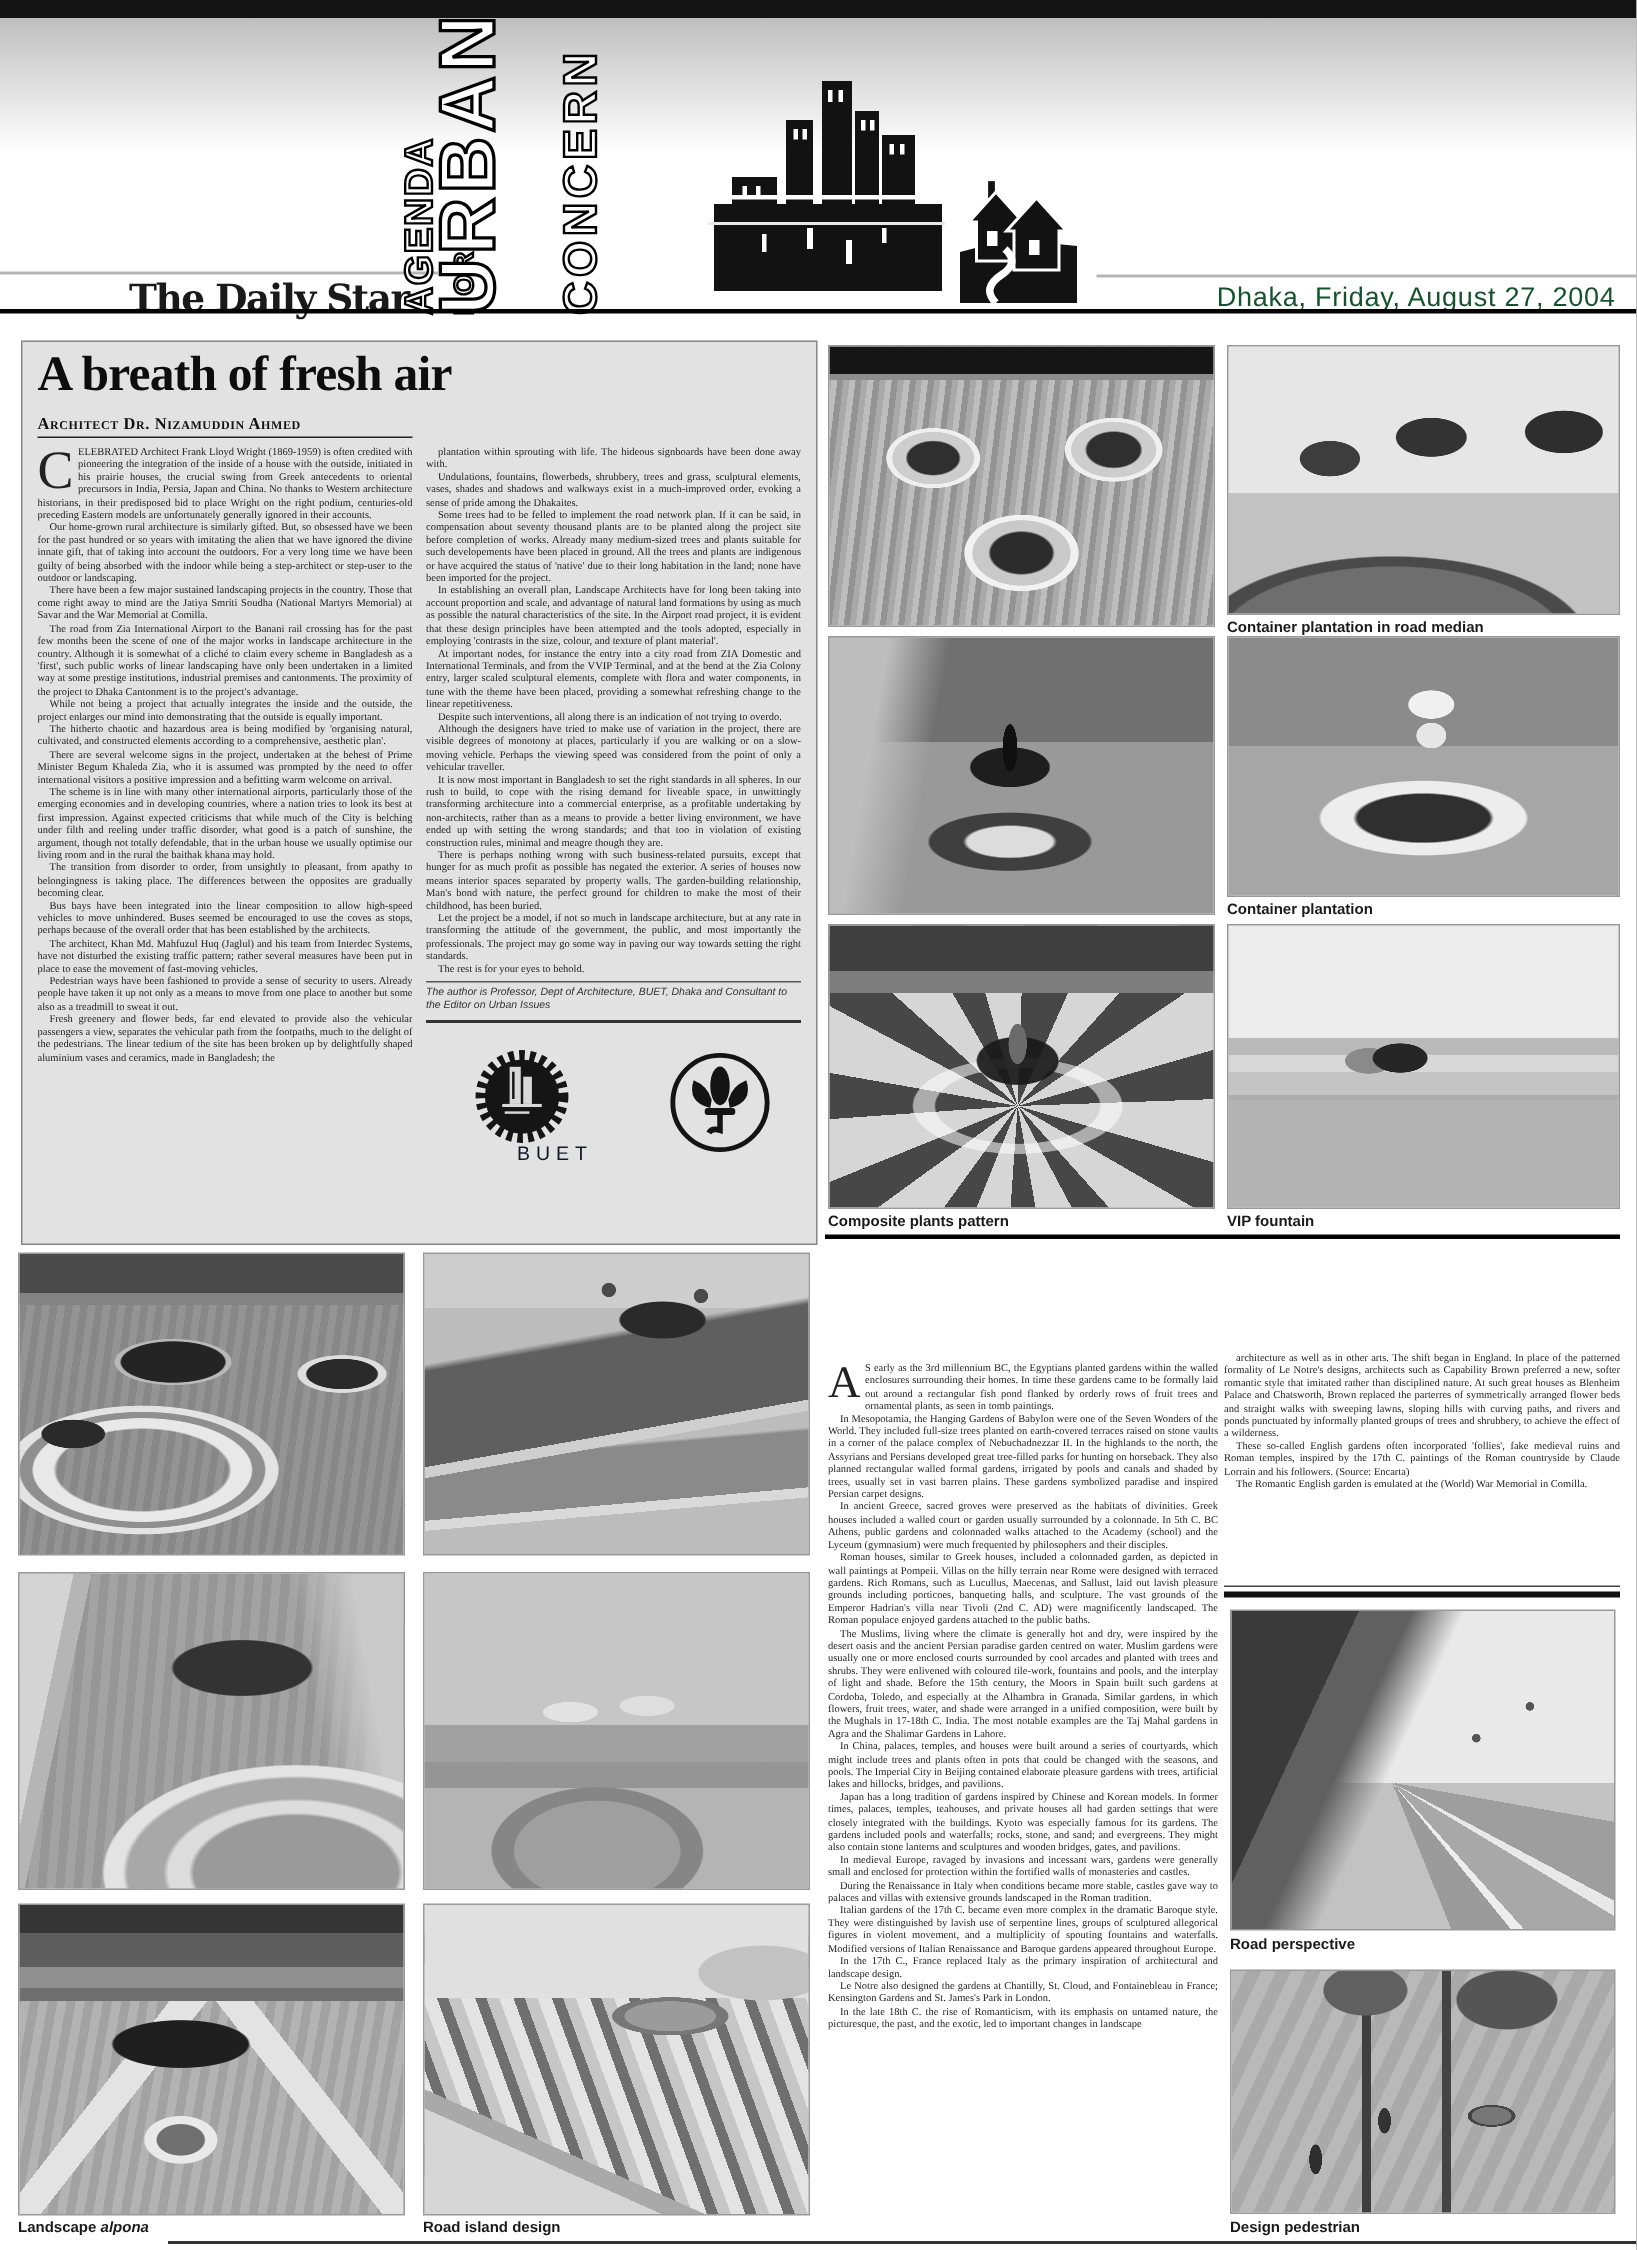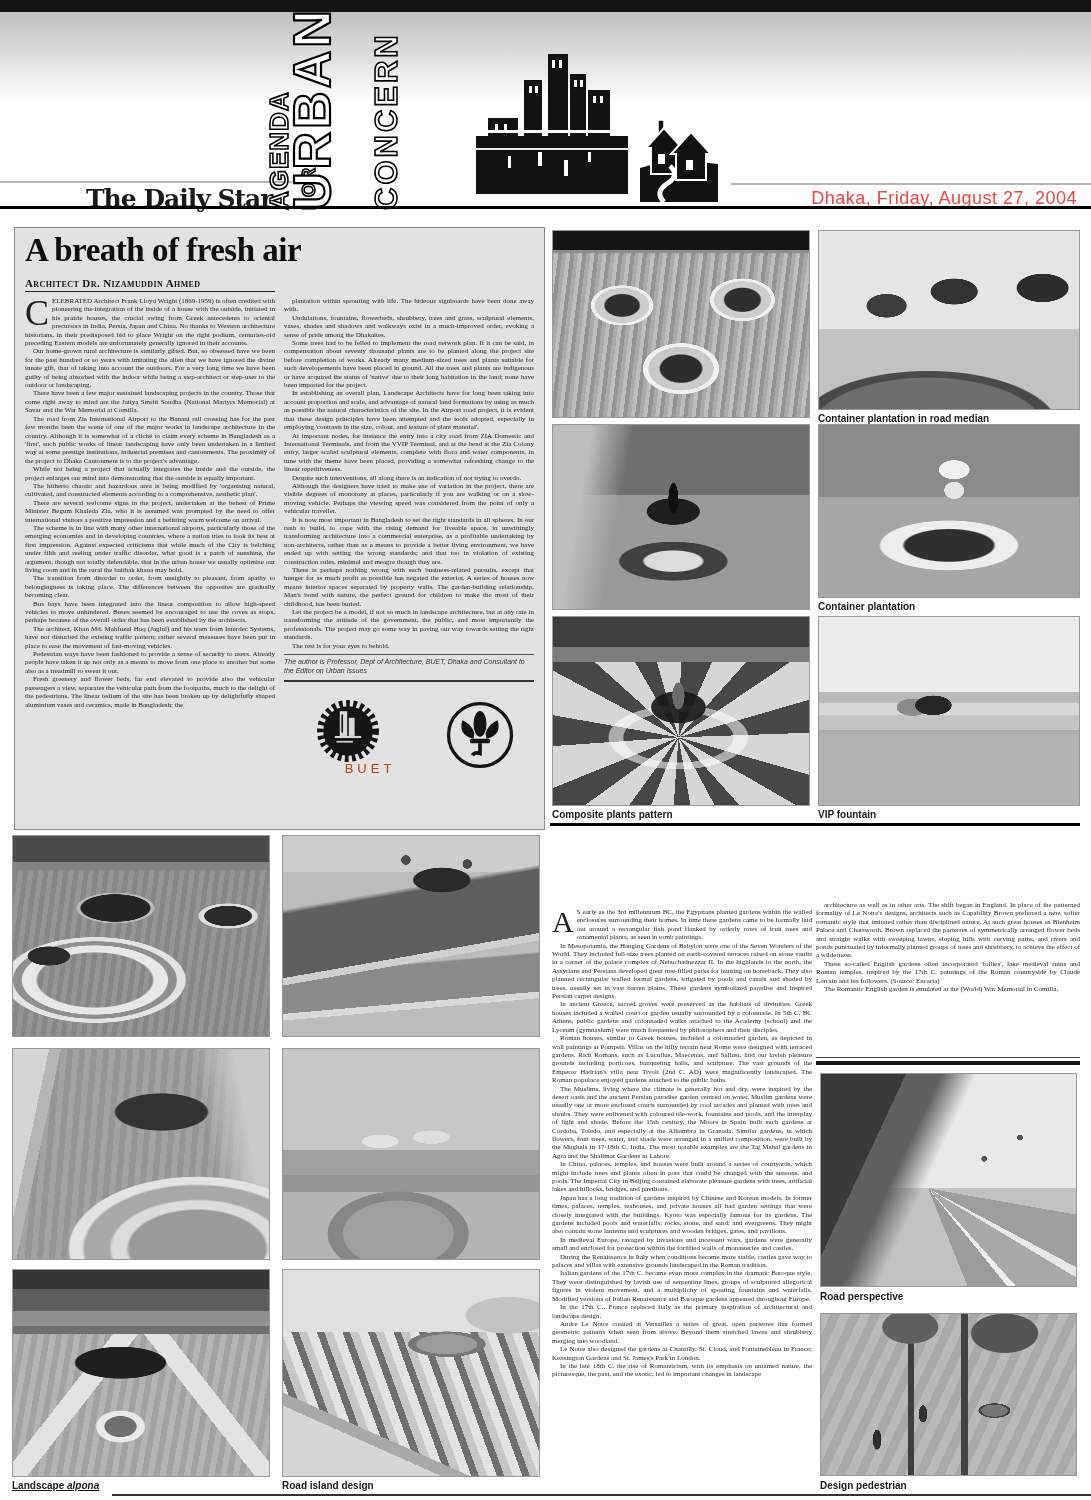--- a/index.html
+++ b/index.html
@@ -8,21 +8,21 @@
   
   .topbar{position:absolute;left:0;top:0;width:1091px;height:12px;background:#141414;}
   .topgrad{position:absolute;left:0;top:12px;width:1091px;height:90px;
            background:linear-gradient(180deg,#bfbfbf,#ffffff);}
   .masthead{position:absolute;left:86px;top:184px;font-family:"DejaVu Serif",serif;
             font-weight:bold;font-size:25px;letter-spacing:-1px;color:#1a1a1a;}
   .rule-thin-left{position:absolute;left:0;top:181px;width:292px;height:2px;background:#b5b5b5;}
   .rule-thin-right{position:absolute;left:731px;top:183px;width:360px;height:2px;background:#b5b5b5;}
   .rule-thick{position:absolute;left:0;top:206px;width:1091px;height:3px;background:#000;}
   .dateline{position:absolute;right:14px;top:188px;font-family:"Liberation Sans",sans-serif;
-            font-size:18px;letter-spacing:.5px;color:#ef4444;}
+            font-size:18px;letter-spacing:.5px;color:#14532d;}
   .vw{position:absolute;transform-origin:0 100%;transform:rotate(-90deg);white-space:nowrap;
       font-family:"Liberation Sans",sans-serif;font-weight:bold;color:#fff;
       -webkit-text-stroke:1.6px #000;}
   .vw1{left:292px;top:184px;height:26px;line-height:26px;font-size:26px;letter-spacing:1px;}
   .vw2{left:318px;top:192px;height:18px;line-height:18px;font-size:18px;letter-spacing:2px;}
   .vw3{left:338px;top:158px;height:52px;line-height:52px;font-size:52px;letter-spacing:3px;
        -webkit-text-stroke:2.2px #000;}
   .vw4{left:402px;top:179px;height:31px;line-height:31px;font-size:31px;letter-spacing:3px;}
   .skyline{position:absolute;left:468px;top:52px;width:255px;height:156px;}
   
@@ -36,21 +36,21 @@
   .textcol p{margin:0;text-indent:8px;}
   .textcol p.lead{text-indent:0;}
   .dropcap{float:left;font-size:36px;line-height:30px;padding:1px 3px 0 0;color:#222;}
   .dropcap.a2{font-size:30px;line-height:25px;}
   .a1c1{height:487px;overflow:hidden;}
   .footnote{margin-top:4px;border-top:1px solid #555;border-bottom:2px solid #333;
             font-family:"Liberation Sans",sans-serif;font-style:italic;font-size:7px;
             line-height:8.5px;color:#333;padding:3px 0 5px;text-align:left;text-indent:0;}
   .logos{display:flex;justify-content:center;align-items:flex-start;gap:48px;margin-top:16px;}
   .logo{display:flex;flex-direction:column;align-items:center;}
-  .buet-label{font-family:"Liberation Sans",sans-serif;font-size:13px;letter-spacing:4px;color:#c2410c;margin-top:1px;padding-left:44px;}
+  .buet-label{font-family:"Liberation Sans",sans-serif;font-size:13px;letter-spacing:4px;color:#0f172a;margin-top:1px;padding-left:44px;}
   
   .ph{position:absolute;box-sizing:border-box;border:1px solid #999;background-color:#b9b9b9;}
   .cap{position:absolute;font-family:"Liberation Sans",sans-serif;font-weight:bold;
        font-size:10px;color:#1a1a1a;}
   .cap i{font-style:italic;}
   #ph-planters3{background:
     radial-gradient(ellipse 50px 32px at 27% 40%,#2f2f2f 0 34%,#cdcdcd 37% 54%,#efefef 55% 62%,rgba(0,0,0,0) 63%),
     radial-gradient(ellipse 52px 34px at 74% 37%,#2f2f2f 0 34%,#cdcdcd 37% 54%,#efefef 55% 62%,rgba(0,0,0,0) 63%),
     radial-gradient(ellipse 60px 40px at 50% 74%,#2c2c2c 0 34%,#c9c9c9 37% 54%,#f1f1f1 55% 63%,rgba(0,0,0,0) 64%),
     linear-gradient(180deg,#161616 0 10%,#8d8d8d 10% 12%,rgba(0,0,0,0) 12%),
@@ -284,21 +284,20 @@
         <p>In Mesopotamia, the Hanging Gardens of Babylon were one of the Seven Wonders of the World. They included full-size trees planted on earth-covered terraces raised on stone vaults in a corner of the palace complex of Nebuchadnezzar II. In the highlands to the north, the Assyrians and Persians developed great tree-filled parks for hunting on horseback. They also planned rectangular walled formal gardens, irrigated by pools and canals and shaded by trees, usually set in vast barren plains. These gardens symbolized paradise and inspired Persian carpet designs.</p>
         <p>In ancient Greece, sacred groves were preserved as the habitats of divinities. Greek houses included a walled court or garden usually surrounded by a colonnade. In 5th C. BC Athens, public gardens and colonnaded walks attached to the Academy (school) and the Lyceum (gymnasium) were much frequented by philosophers and their disciples.</p>
         <p>Roman houses, similar to Greek houses, included a colonnaded garden, as depicted in wall paintings at Pompeii. Villas on the hilly terrain near Rome were designed with terraced gardens. Rich Romans, such as Lucullus, Maecenas, and Sallust, laid out lavish pleasure grounds including porticoes, banqueting halls, and sculpture. The vast grounds of the Emperor Hadrian's villa near Tivoli (2nd C. AD) were magnificently landscaped. The Roman populace enjoyed gardens attached to the public baths.</p>
         <p>The Muslims, living where the climate is generally hot and dry, were inspired by the desert oasis and the ancient Persian paradise garden centred on water. Muslim gardens were usually one or more enclosed courts surrounded by cool arcades and planted with trees and shrubs. They were enlivened with coloured tile-work, fountains and pools, and the interplay of light and shade. Before the 15th century, the Moors in Spain built such gardens at Cordoba, Toledo, and especially at the Alhambra in Granada. Similar gardens, in which flowers, fruit trees, water, and shade were arranged in a unified composition, were built by the Mughals in 17-18th C. India. The most notable examples are the Taj Mahal gardens in Agra and the Shalimar Gardens in Lahore.</p>
         <p>In China, palaces, temples, and houses were built around a series of courtyards, which might include trees and plants often in pots that could be changed with the seasons, and pools. The Imperial City in Beijing contained elaborate pleasure gardens with trees, artificial lakes and hillocks, bridges, and pavilions.</p>
         <p>Japan has a long tradition of gardens inspired by Chinese and Korean models. In former times, palaces, temples, teahouses, and private houses all had garden settings that were closely integrated with the buildings. Kyoto was especially famous for its gardens. The gardens included pools and waterfalls; rocks, stone, and sand; and evergreens. They might also contain stone lanterns and sculptures and wooden bridges, gates, and pavilions.</p>
         <p>In medieval Europe, ravaged by invasions and incessant wars, gardens were generally small and enclosed for protection within the fortified walls of monasteries and castles.</p>
         <p>During the Renaissance in Italy when conditions became more stable, castles gave way to palaces and villas with extensive grounds landscaped in the Roman tradition.</p>
         <p>Italian gardens of the 17th C. became even more complex in the dramatic Baroque style. They were distinguished by lavish use of serpentine lines, groups of sculptured allegorical figures in violent movement, and a multiplicity of spouting fountains and waterfalls. Modified versions of Italian Renaissance and Baroque gardens appeared throughout Europe.</p>
         <p>In the 17th C., France replaced Italy as the primary inspiration of architectural and landscape design.</p>
-        <p>Andre Le Notre created at Versailles a series of great, open parterres that formed geometric patterns when seen from above. Beyond them stretched lawns and shrubbery merging into woodland.</p>
         <p>Le Notre also designed the gardens at Chantilly, St. Cloud, and Fontainebleau in France; Kensington Gardens and St. James's Park in London.</p>
         <p>In the late 18th C. the rise of Romanticism, with its emphasis on untamed nature, the picturesque, the past, and the exotic, led to important changes in landscape</p>
       </div>
   </div>
   <div class="textcol a2c2">
     <div>
         <p>architecture as well as in other arts. The shift began in England. In place of the patterned formality of Le Notre's designs, architects such as Capability Brown preferred a new, softer romantic style that imitated rather than disciplined nature. At such great houses as Blenheim Palace and Chatsworth, Brown replaced the parterres of symmetrically arranged flower beds and straight walks with sweeping lawns, sloping hills with curving paths, and rivers and ponds punctuated by informally planted groups of trees and shrubbery, to achieve the effect of a wilderness.</p>
         <p>These so-called English gardens often incorporated 'follies', fake medieval ruins and Roman temples, inspired by the 17th C. paintings of the Roman countryside by Claude Lorrain and his followers. (Source: Encarta)</p>
         <p>The Romantic English garden is emulated at the (World) War Memorial in Comilla.</p>
       </div>
@@ -307,20 +306,20 @@
   <div class="a2rule2"></div>
 
   <div class="ph" id="ph-road" style="left:820px;top:1073px;width:257px;height:214px;"></div>
   <div class="cap" style="left:820px;top:1291px;">Road perspective</div>
   <div class="ph" id="ph-ped" style="left:820px;top:1313px;width:257px;height:163px;"></div>
   <div class="cap" style="left:820px;top:1480px;">Design pedestrian</div>
 
   <div class="ph" id="ph-L1" style="left:12px;top:835px;width:258px;height:202px;"></div>
   <div class="ph" id="ph-L2" style="left:12px;top:1048px;width:258px;height:212px;"></div>
   <div class="ph" id="ph-L3" style="left:12px;top:1269px;width:258px;height:208px;"></div>
-  <div class="cap" style="left:12px;top:1480px;text-decoration:underline;"><span>Landscape </span><i>alpona</i></div>
+  <div class="cap" style="left:12px;top:1480px;"><span>Landscape </span><i>alpona</i></div>
   <div class="ph" id="ph-R1" style="left:282px;top:835px;width:258px;height:202px;"></div>
   <div class="ph" id="ph-R2" style="left:282px;top:1048px;width:258px;height:212px;"></div>
   <div class="ph" id="ph-R3" style="left:282px;top:1269px;width:258px;height:208px;"></div>
   <div class="cap" style="left:282px;top:1480px;">Road island design</div>
 
   <div class="bottomrule"></div>
 </div>
 
 </body></html>

